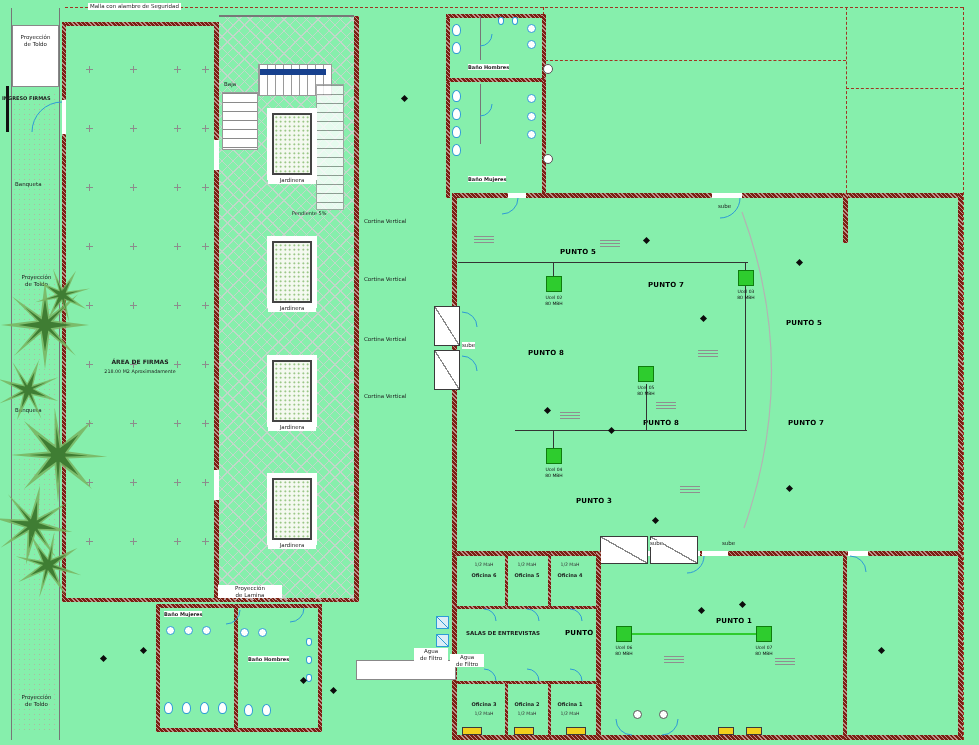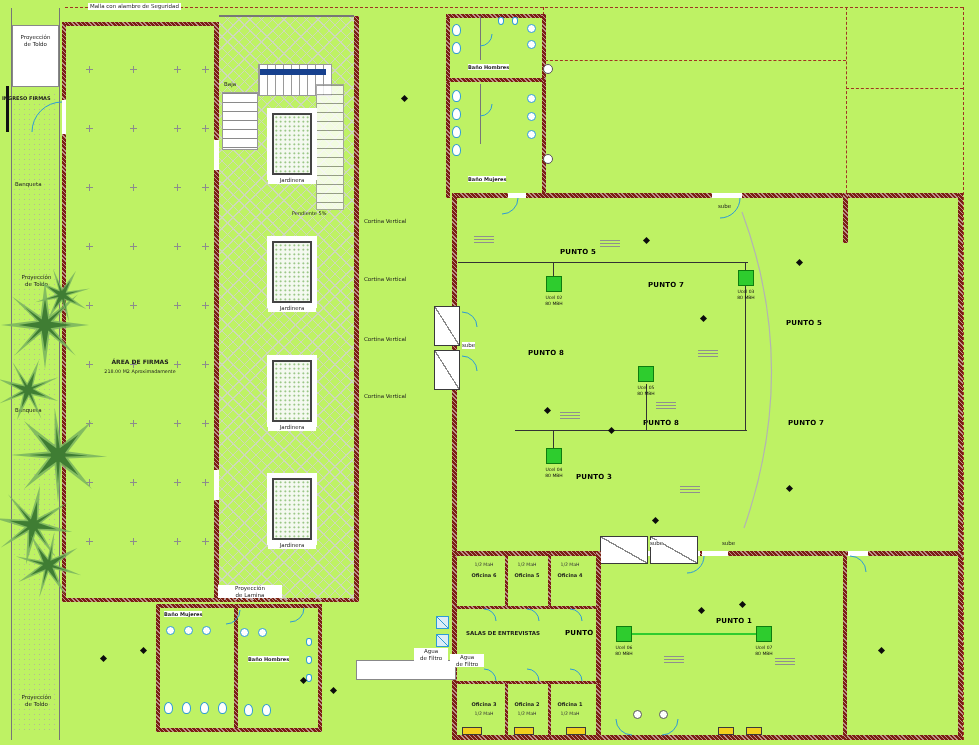--- a/index.html
+++ b/index.html
@@ -1,17 +1,17 @@
 <!DOCTYPE html>
 <html><head>
 <meta charset="utf-8">
 <style>
   *{box-sizing:border-box;margin:0;padding:0}
   html,body{background:#fff}
-  .plan{position:relative;width:979px;height:745px;background:#bef264;overflow:hidden;
+  .plan{position:relative;width:979px;height:745px;background:#86efac;overflow:hidden;
         font-family:"DejaVu Sans", sans-serif;}
   .w{position:absolute;background:#7a2013;
      background-image:repeating-linear-gradient(45deg,rgba(255,255,255,.5) 0 1px,transparent 1px 3px)}
   .gap{position:absolute;background:#fff}
   .tl{position:absolute;background:#777}
   .dh{position:absolute;border-top:1.4px dashed #a03422;height:0}
   .dv{position:absolute;border-left:1.4px dashed #a03422;width:0}
   .lb{position:absolute;font-size:5.5px;line-height:1.2;color:#1c1c1c;white-space:pre-line}
   .b{font-weight:bold}
   .c{text-align:center}
@@ -200,21 +200,21 @@
   <div class="sb" style="left:650px;top:536px;width:48px;height:28px"></div>
   <div class="lb" style="left:650px;top:540px;background:#fff">sube</div>
   <div class="lb" style="left:722px;top:540px">sube</div>
 
   <div class="punto" style="left:560px;top:248px">PUNTO 5</div>
   <div class="punto" style="left:648px;top:281px">PUNTO 7</div>
   <div class="punto" style="left:786px;top:319px">PUNTO 5</div>
   <div class="punto" style="left:528px;top:349px">PUNTO 8</div>
   <div class="punto" style="left:643px;top:419px">PUNTO 8</div>
   <div class="punto" style="left:788px;top:419px">PUNTO 7</div>
-  <div class="punto" style="left:576px;top:473px">PUNTO 3</div>
+  <div class="punto" style="left:576px;top:497px">PUNTO 3</div>
   <div class="punto" style="left:565px;top:629px">PUNTO 2</div>
   <div class="punto" style="left:716px;top:617px">PUNTO 1</div>
 
   <div class="pipe" style="left:458px;top:262px;width:290px;height:1px"></div>
   <div class="pipe" style="left:553px;top:263px;width:1px;height:14px"></div>
   <div class="pipe" style="left:745px;top:263px;width:1px;height:167px"></div>
   <div class="pipe" style="left:515px;top:430px;width:232px;height:1px"></div>
   <div class="pipe" style="left:553px;top:431px;width:1px;height:18px"></div>
   <div class="pipe" style="left:646px;top:384px;width:1px;height:47px"></div>
   <div class="gpipe" style="left:632px;top:633px;width:124px;height:2px"></div>

